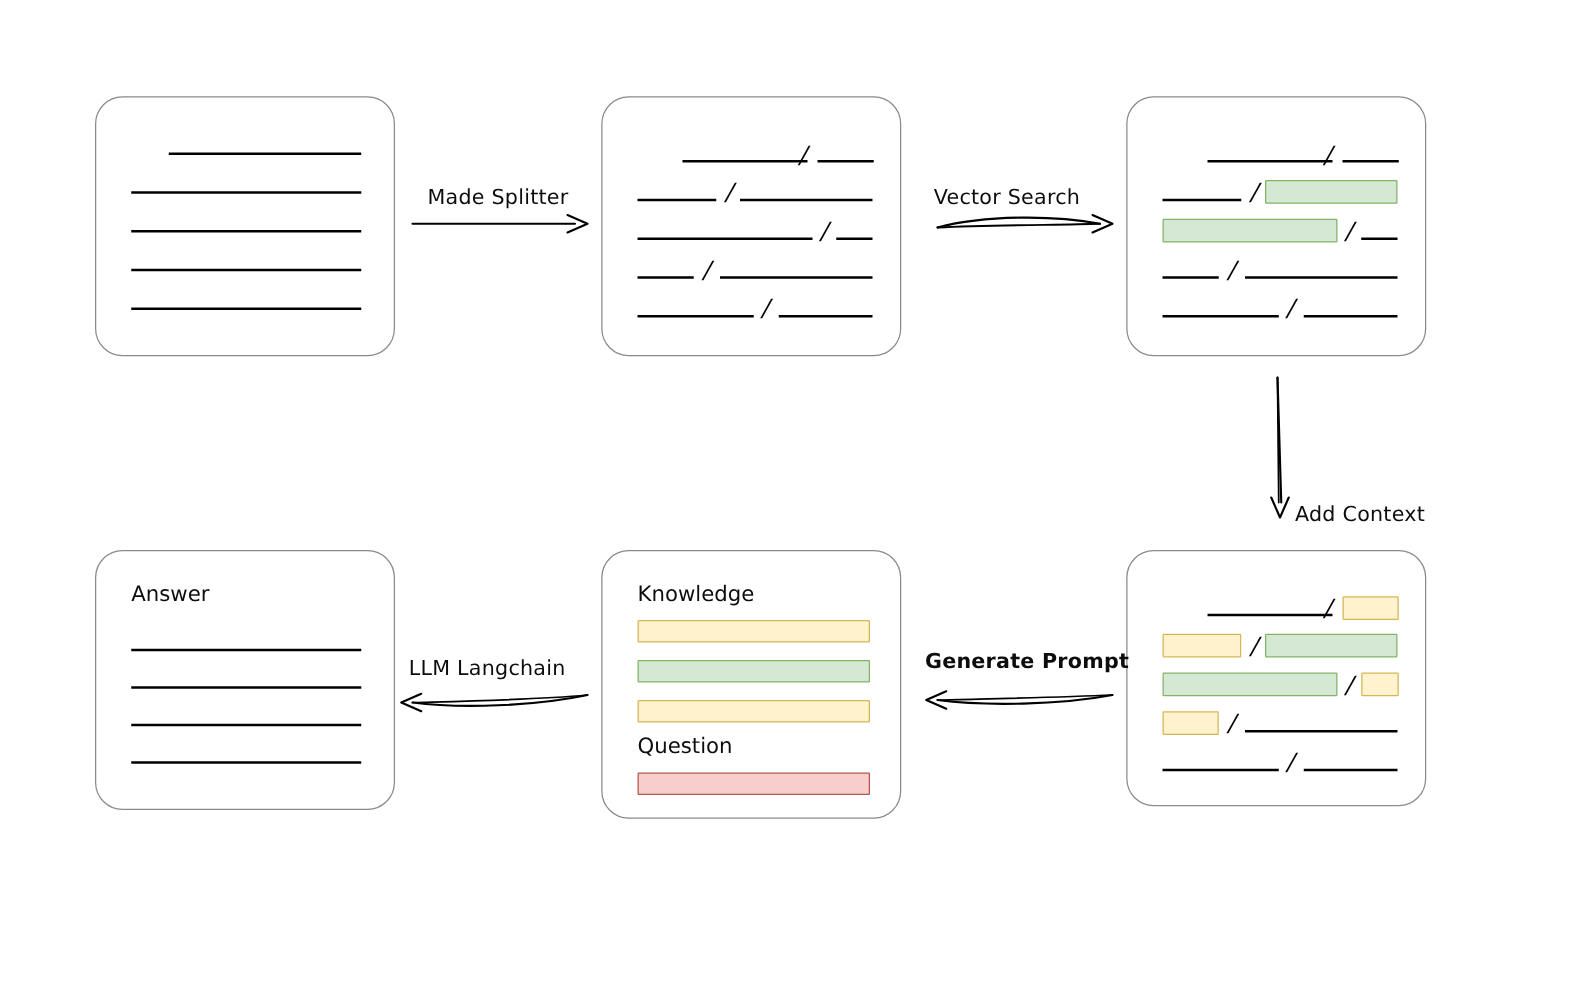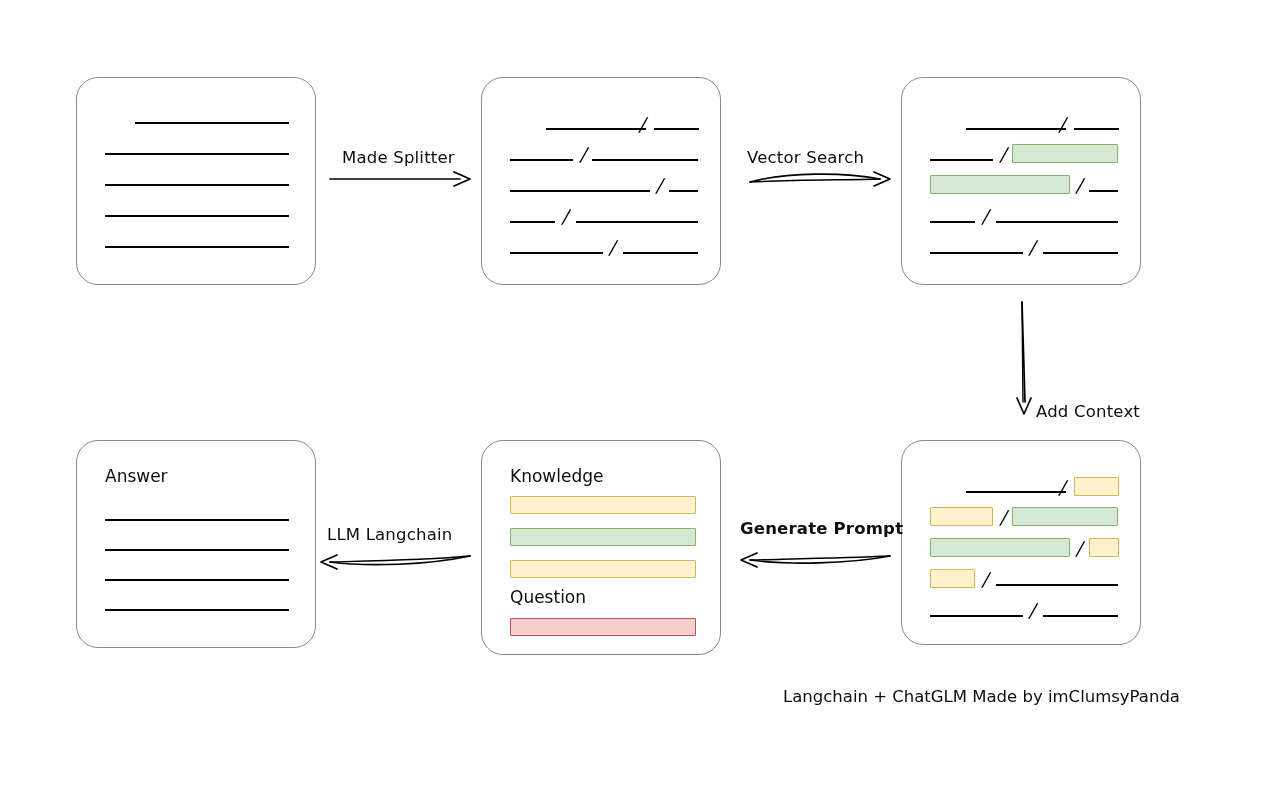--- a/index.html
+++ b/index.html
@@ -221,15 +221,14 @@
     <path d="M19,7 L3,14 L19,21" stroke="#000" stroke-width="1.7" fill="none" stroke-linejoin="round" stroke-linecap="round"></path>
   </svg>
 
   <span class="hand" style="left:327px; top:527px;">LLM Langchain</span>
   <svg class="arrow-svg" style="left:318px; top:548px;" width="155" height="25" viewBox="0 0 155 25">
     <path d="M152,8 C110,17 50,19 12,14" stroke="#000" stroke-width="1.7" fill="none" stroke-linecap="round"></path>
     <path d="M152,8 C108,12 50,13 12,14" stroke="#000" stroke-width="1.4" fill="none" stroke-linecap="round"></path>
     <path d="M19,7 L3,14 L19,21" stroke="#000" stroke-width="1.7" fill="none" stroke-linejoin="round" stroke-linecap="round"></path>
   </svg>
 
-  <span class="footer-note" style="left:783px; top:689px;">Langchain + ChatGLM Made by imClumsyPanda</span>
 
 </div>
 
 </body></html>

